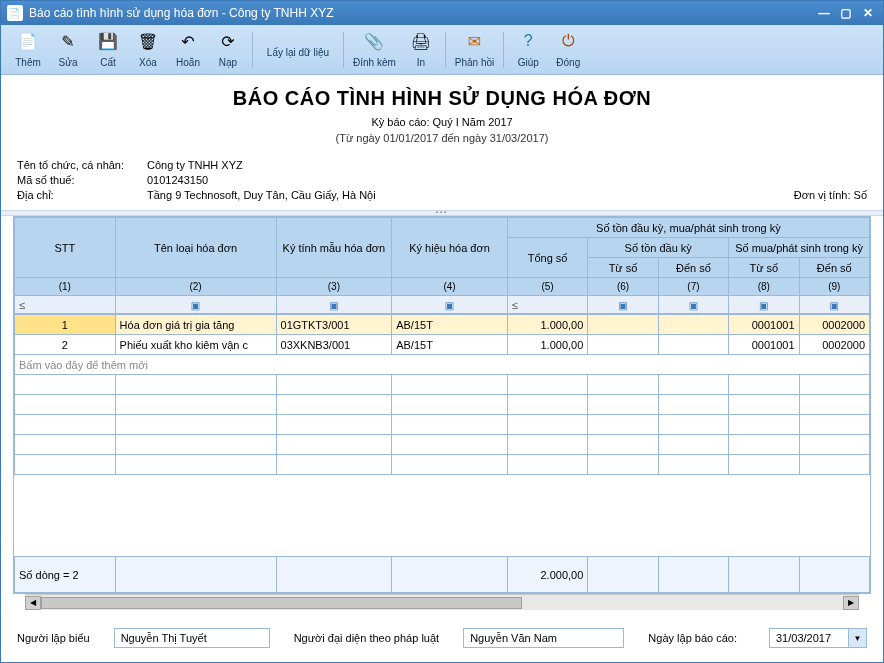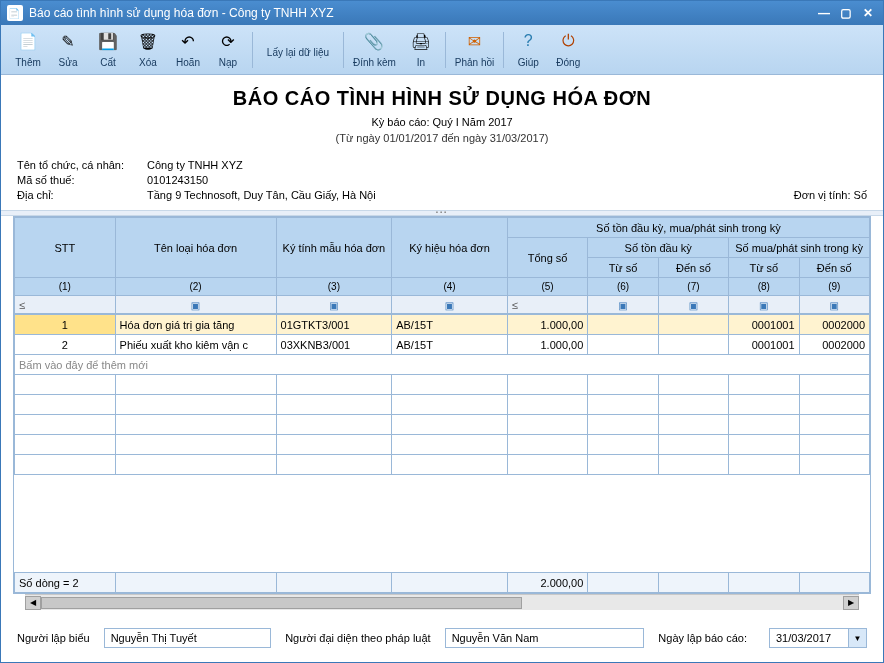--- a/index.html
+++ b/index.html
@@ -45,29 +45,29 @@
 .ghead .filter-row .le { text-align: left; padding-left: 4px; color: #555; }
 .gbody { flex: 1; overflow: auto; background: #fff; }
 .gbody tr.sel { background: #fff3d0; }
 .gbody tr.sel td:first-child { background: #ffe28a; }
 .gbody td { text-align: left; }
 .gbody td.center { text-align: center; }
 .gbody td.right { text-align: right; }
 .gbody tr.empty td { color: #888; height: 20px; }
 .gbody tr.addrow td { color: #888; }
 .gfoot { background: #eef4fb; }
-.gfoot td { height: 20px; }
+.gfoot td { height: 36px; }
 .gfoot td.right { text-align: right; }
 
 .scrollbar { height: 16px; background: #e8e8e8; border-top: 1px solid #c8c8c8; display: flex; align-items: center; margin: 0 12px; }
 .scrollbar .arrow { width: 16px; height: 14px; background: #d0d0d0; border: 1px solid #a0a0a0; display: flex; align-items: center; justify-content: center; font-size: 8px; cursor: pointer; }
 .scrollbar .track { flex: 1; height: 14px; position: relative; }
 .scrollbar .thumb { position: absolute; left: 0; width: 60%; height: 12px; top: 1px; background: #c8c8c8; border: 1px solid #a0a0a0; }
 
-.footer { padding: 10px 16px 14px; display: flex; align-items: center; gap: 14px; font-size: 11px; background: #fff; }
+.footer { padding: 10px 16px 14px; display: flex; align-items: center; gap: 24px; font-size: 11px; background: #fff; }
 .footer label { white-space: nowrap; }
 .footer input { border: 1px solid #9ab8d8; height: 20px; padding: 2px 6px; font-size: 11px; font-family: inherit; }
 .footer .date-wrap { display: flex; margin-left: 8px; }
 .footer .date-wrap button { width: 18px; height: 20px; border: 1px solid #9ab8d8; border-left: none; background: #d8e8f8; cursor: pointer; font-size: 8px; }
 
 
 .c1{width:100px}.c2{width:160px}.c3{width:115px}.c4{width:115px}.c5{width:80px}.c6{width:70px}.c7{width:70px}.c8{width:70px}.c9{width:70px}
 </style>
 </head>
 <body>

